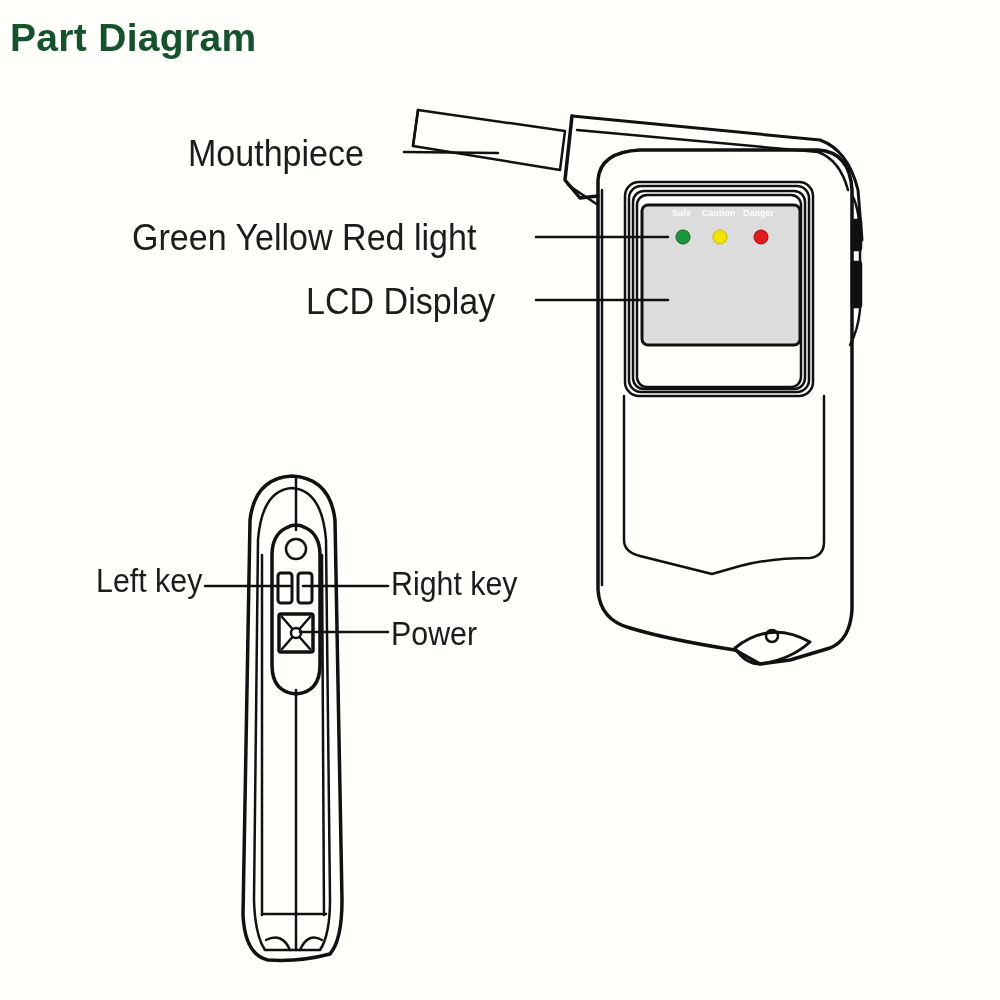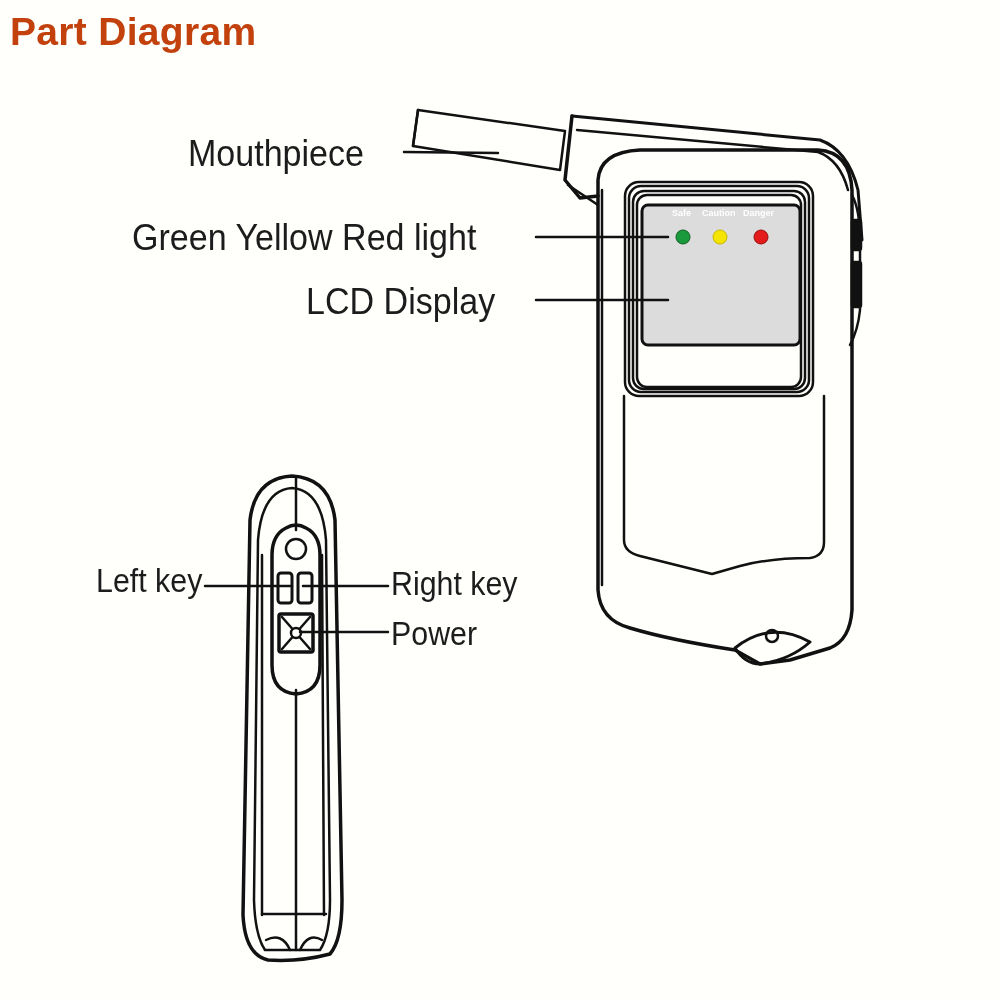--- a/index.html
+++ b/index.html
@@ -1,17 +1,17 @@
 <!DOCTYPE html>
 <html><head>
   <meta charset="utf-8">
   <style>
     html, body { margin: 0; padding: 0; background: #fffffc; }
     body { width: 1000px; height: 1000px; position: relative; overflow: hidden; font-family: "Liberation Sans", sans-serif; color: #1a1a1a; }
-    .title { position: absolute; left: 10px; top: 10px; font-size: 39px; font-weight: bold; letter-spacing: 0.3px; color: #c2410c; }
+    .title { position: absolute; left: 10px; top: 16px; font-size: 39px; font-weight: bold; letter-spacing: 0.3px; color: #14532d; }
     .label { position: absolute; font-size: 37px; color: #1c1c1c; white-space: nowrap; transform: scaleX(0.92); transform-origin: left center; }
     .label.small { font-size: 33px; }
     svg.art { position: absolute; left: 0; top: 0; }
     .led-caption { font-family: "Liberation Sans", sans-serif; font-size: 9px; fill: #ffffff; font-weight: bold; }
   </style>
 </head>
 <body>
 
 <div class="title">Part Diagram</div>
 

